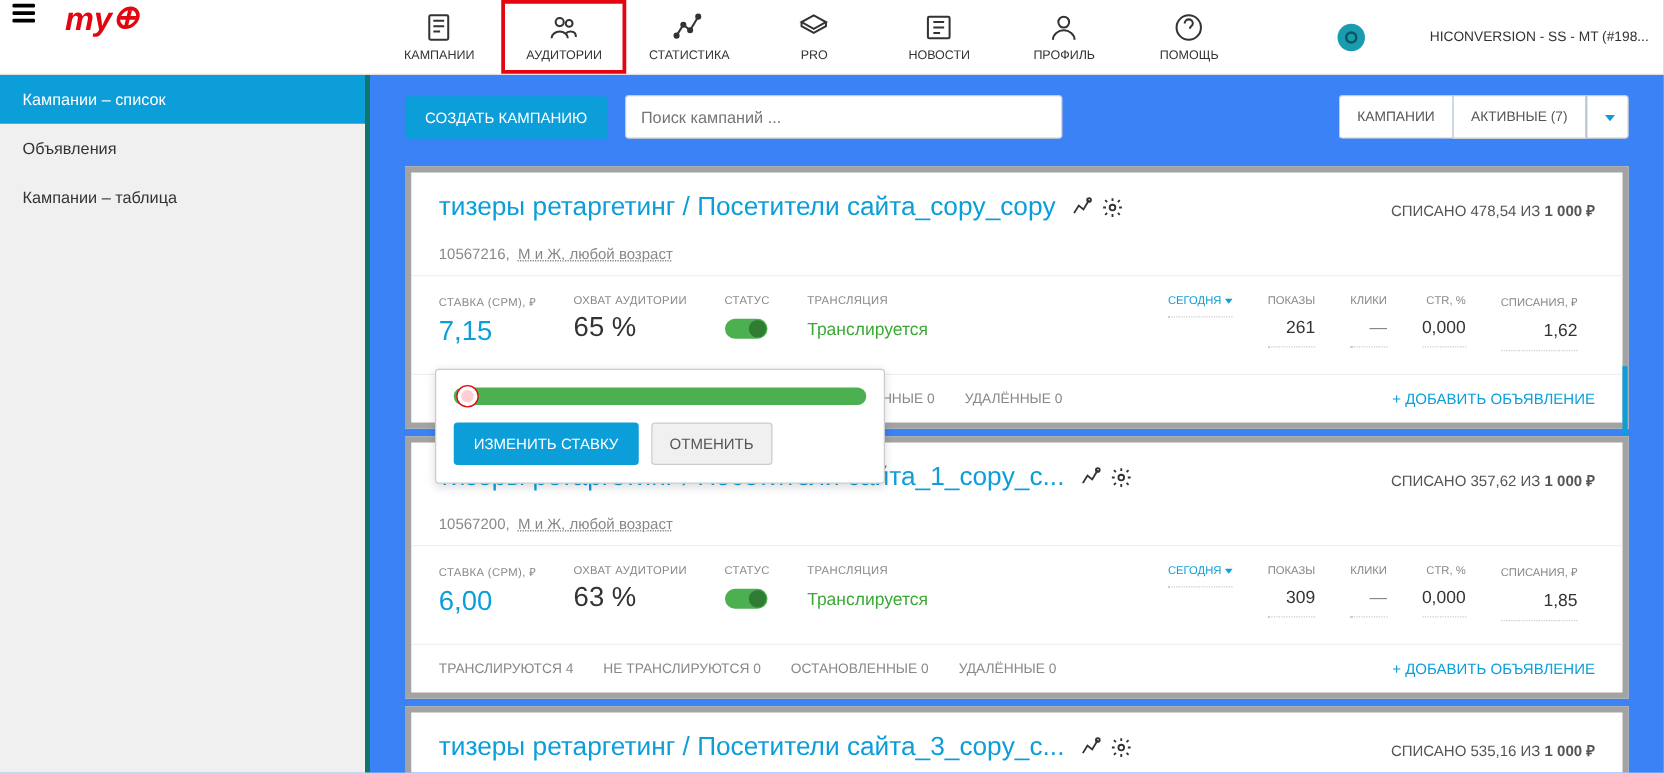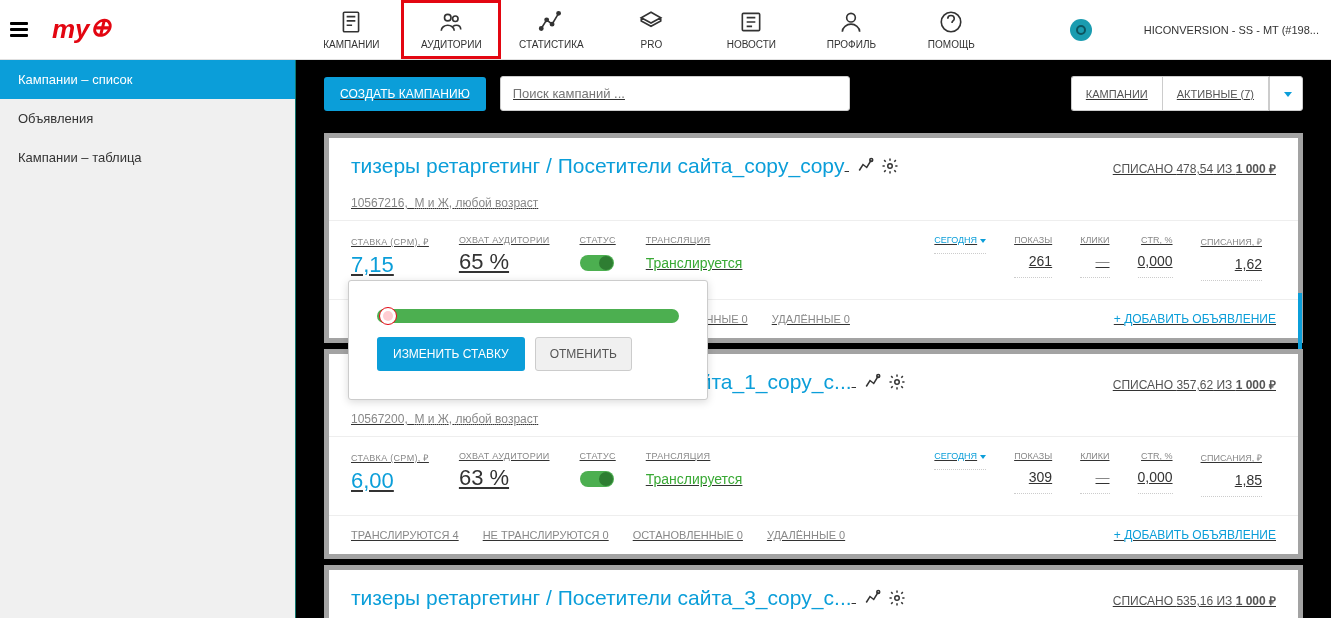--- a/index.html
+++ b/index.html
@@ -1,38 +1,38 @@
 <!DOCTYPE html>
 <html><head>
 <meta charset="utf-8">
 <style>
 * { margin: 0; padding: 0; box-sizing: border-box; font-family: Arial, sans-serif; }
 body { width: 1331px; height: 618px; overflow: hidden; background: #fff; color: #333; }
 
 
-.header { height: 60px; display: flex; align-items: center; border-bottom: 1px solid #e0e0e0; }
+.header { height: 60px; display: flex; border-bottom: 1px solid #e0e0e0; }
 .menu-burger { width: 30px; margin-left: 10px; cursor: pointer; }
 .menu-burger div { height: 3px; background: #000; margin: 3px 0; border-radius: 1px; width: 18px; }
 .logo { margin-left: 12px; color: #e30611; font-weight: bold; font-size: 26px; font-style: italic; }
 .nav { display: flex; margin-left: 190px; height: 100%; }
 .nav-item { width: 100px; display: flex; flex-direction: column; align-items: center; justify-content: center; font-size: 10px; color: #333; cursor: pointer; }
 .nav-item svg { width: 26px; height: 26px; margin-bottom: 4px; }
 .nav-item.highlighted { border: 3px solid #e30611; }
 .user-section { margin-left: auto; margin-right: 12px; display: flex; align-items: center; gap: 44px; }
 .avatar { width: 22px; height: 22px; border-radius: 50%; background: #1a9cb0; display: flex; align-items: center; justify-content: center; margin-right: 8px; }
 .avatar-inner { width: 10px; height: 10px; border: 2px solid #0d5560; border-radius: 50%; }
 .username { font-size: 11px; color: #333; }
 
 
-.sidebar { position: absolute; left: 0; top: 60px; width: 296px; height: calc(100% - 60px); background: #f0f0f0; border-right: 1px solid #0f766e; }
+.sidebar { position: absolute; left: 0; top: 60px; width: 296px; height: calc(100% - 60px); background: #f0f0f0; border-right: 4px solid #0f766e; }
 .sidebar-item { padding: 12px 18px; font-size: 13px; cursor: pointer; color: #333; }
 .sidebar-item.active { background: #0b9ed9; color: #fff; }
 
 
-.main { position: absolute; left: 296px; top: 60px; right: 0; bottom: 0; overflow: hidden; background: #000000; text-decoration: underline; }
+.main { position: absolute; left: 296px; top: 60px; right: 0; bottom: 0; overflow: hidden; background: #3b82f6; }
 .toolbar { display: flex; align-items: center; padding: 16px 28px; gap: 14px; }
 .btn-primary { background: #0b9ed9; color: #fff; border: none; padding: 10px 16px; font-size: 12px; border-radius: 3px; cursor: pointer; }
 .search-input { flex: 0 0 350px; padding: 9px 12px; border: 1px solid #ccc; border-radius: 3px; font-size: 13px; background: #fff; }
 .toolbar-right { margin-left: auto; display: flex; }
 .dropdown-btn { background: #fff; border: 1px solid #ccc; padding: 9px 14px; font-size: 11px; color: #555; cursor: pointer; }
 .dropdown-btn:first-child { border-radius: 3px 0 0 3px; border-right: none; }
 .dropdown-caret { border-left: 1px solid #ccc; border-radius: 0 3px 3px 0; padding: 9px 10px; color: #0b9ed9; background: #fff; border-top: 1px solid #ccc; border-right: 1px solid #ccc; border-bottom: 1px solid #ccc; cursor: pointer; }
 
 
 .card { background: #fff; margin: 6px 28px; border: 5px solid #a3a3a3; position: relative; }
@@ -63,21 +63,21 @@
 .mini-value.dash { color: #888; }
 .mini-dots { border-bottom: 1px dotted #ccc; margin-top: 8px; }
 
 .card-footer { display: flex; padding: 12px 22px; border-top: 1px solid #eee; font-size: 11px; gap: 24px; align-items: center; }
 .footer-stat { color: #888; }
 .add-link { margin-left: auto; color: #0b9ed9; cursor: pointer; font-size: 12px; }
 .add-link::before { content: "+ "; }
 .stripe { position: absolute; right: -4px; width: 4px; background: #0b9ed9; top: 0; height: 60px; }
 
 
-.popover { position: absolute; background: #fff; border: 1px solid #ccc; box-shadow: 0 2px 8px rgba(0,0,0,0.15); padding: 28px; z-index: 10; width: 360px; left: 348px; top: 280px; border-radius: 3px; }
+.popover { position: absolute; background: #fff; border: 1px solid #ccc; box-shadow: 0 2px 8px rgba(0,0,0,0.15); padding: 14px; z-index: 10; width: 360px; left: 348px; top: 295px; border-radius: 3px; }
 .slider-track { height: 14px; background: #4caf50; border-radius: 8px; position: relative; margin-bottom: 14px; }
 .slider-knob { width: 18px; height: 18px; background: #fff; border: 1px solid #e30611; border-radius: 50%; position: absolute; left: 2px; top: -2px; }
 .slider-knob-inner { width: 10px; height: 10px; background: #ffcdd2; border-radius: 50%; margin: 3px; }
 .popover-btns { display: flex; gap: 10px; }
 .btn-secondary { background: #f0f0f0; border: 1px solid #ccc; padding: 8px 14px; font-size: 12px; border-radius: 3px; cursor: pointer; color: #555; }
 
 .caret-down::after { content: ""; display: inline-block; border-left: 4px solid transparent; border-right: 4px solid transparent; border-top: 5px solid #0b9ed9; margin-left: 4px; vertical-align: middle; }
 .caret-down-sm::after { content: ""; display: inline-block; border-left: 3px solid transparent; border-right: 3px solid transparent; border-top: 4px solid #0b9ed9; margin-left: 3px; vertical-align: middle; }
 </style>
 </head>

